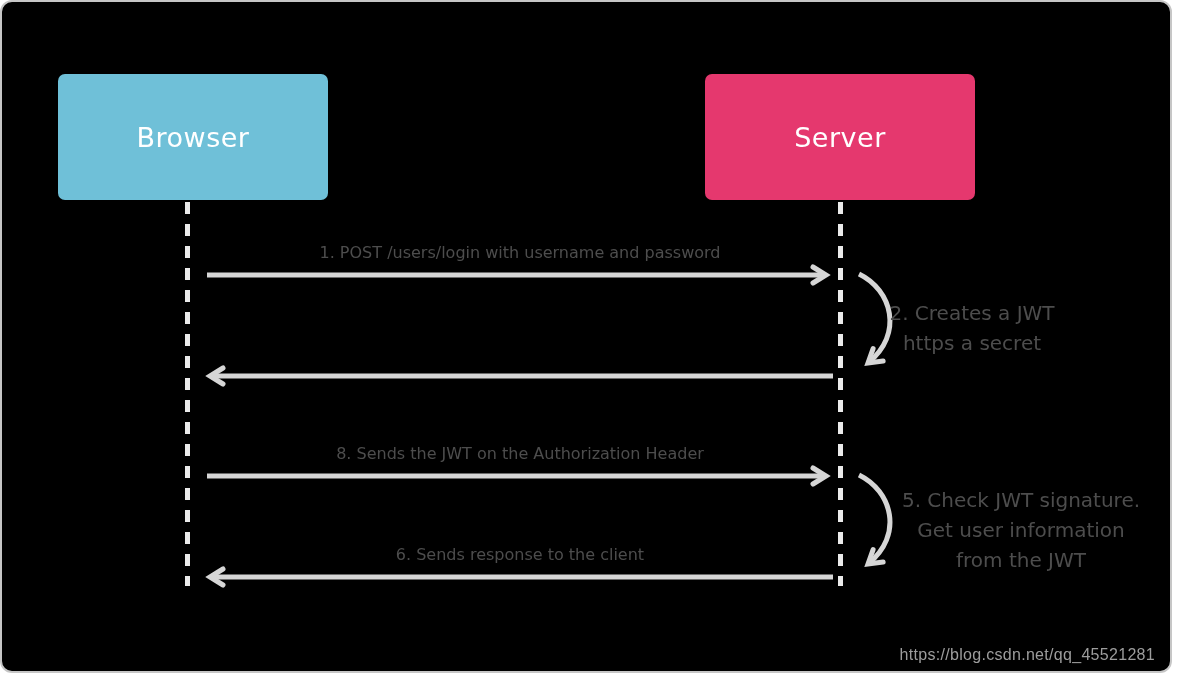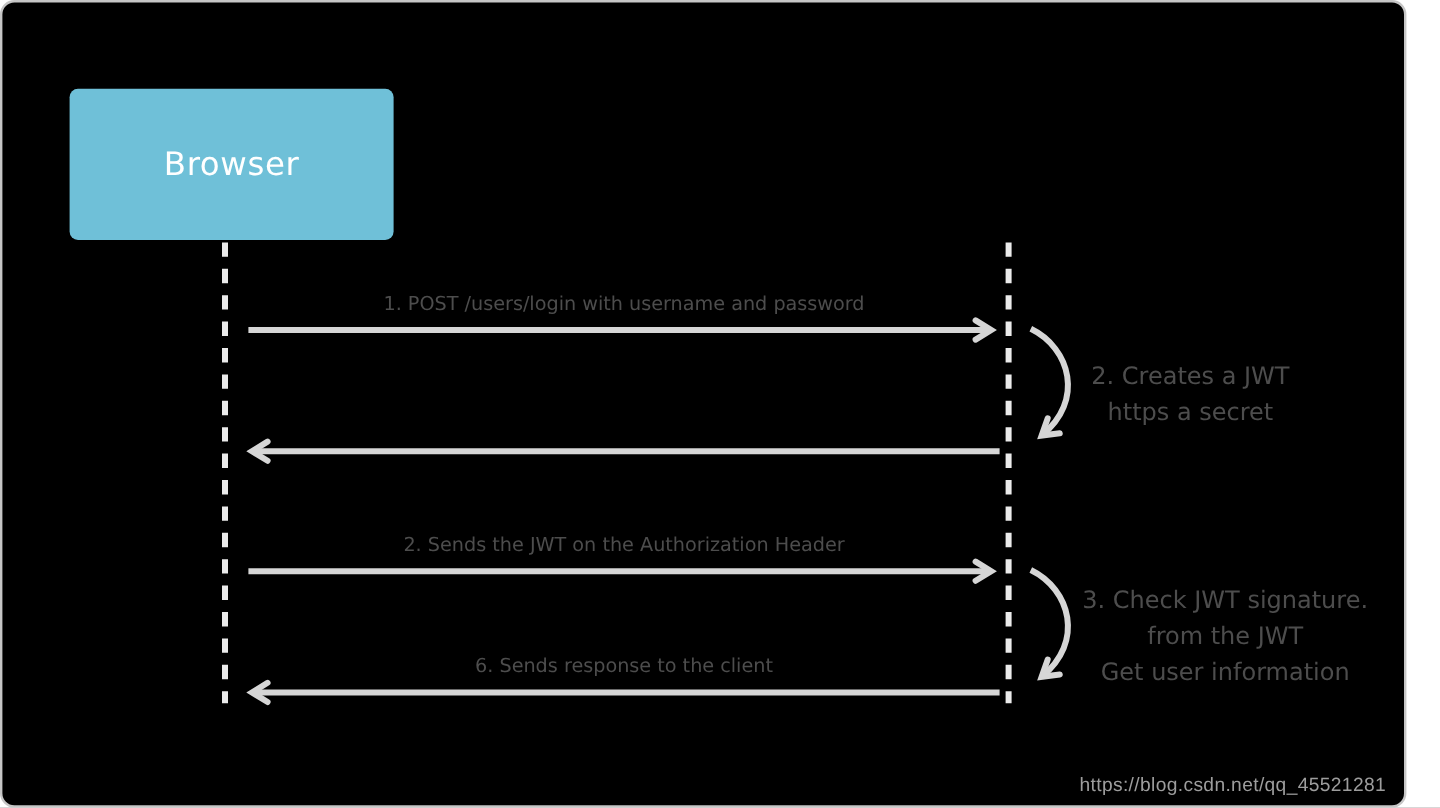--- a/index.html
+++ b/index.html
@@ -45,21 +45,21 @@
     color:var(--message-text);
     font-size:16px;line-height:24px;
     white-space:nowrap;
   }
   .side-note{
     position:absolute;
     text-align:center;
     color:var(--message-text);
     font-size:20px;line-height:30px;
   }
-  .note-2{left:860px;top:296px;width:260px;}
+  .note-2{left:840px;top:296px;width:260px;}
   .note-5{left:889px;top:483px;width:260px;}
   .watermark{
     position:absolute;right:15px;top:644px;
     color:var(--watermark-text);
     font-size:16px;
     font-family:"Liberation Sans",sans-serif;
     letter-spacing:0.3px;
   }
 </style>
 </head>
@@ -81,34 +81,37 @@
     <path class="msgline" d="M 857 272 C 890 288 902 332 866 361" marker-end="url(#head)"></path>
     <line class="msgline" x1="831" y1="374" x2="208" y2="374" marker-end="url(#head)"></line>
     <line class="msgline" x1="205" y1="474" x2="824" y2="474" marker-end="url(#head)"></line>
     <path class="msgline" d="M 857 473 C 890 489 902 533 866 562" marker-end="url(#head)"></path>
     <line class="msgline" x1="831" y1="575" x2="208" y2="575" marker-end="url(#head)"></line>
   </svg>
 
   <div class="actor browser">
     <span>Browser</span>
   </div>
+  <div class="actor server">
+    <span>Server</span>
+  </div>
 
   <div class="msg-label" style="top:239px">1. POST /users/login with username and password</div>
 
   <div class="side-note note-2">
     <div>2. Creates a JWT</div>
     <div>https a secret</div>
   </div>
 
 
-  <div class="msg-label" style="top:440px">2. Sends the JWT on the Authorization Header</div>
+  <div class="msg-label" style="top:440px">8. Sends the JWT on the Authorization Header</div>
 
   <div class="side-note note-5">
-    <div>3. Check JWT signature.</div>
+    <div>5. Check JWT signature.</div>
+    <div>Get user information</div>
     <div>from the JWT</div>
-    <div>Get user information</div>
   </div>
 
   <div class="msg-label" style="top:541px">6. Sends response to the client</div>
 
   <div class="watermark">https://blog.csdn.net/qq_45521281</div>
 
 </div>
 
 </body></html>

